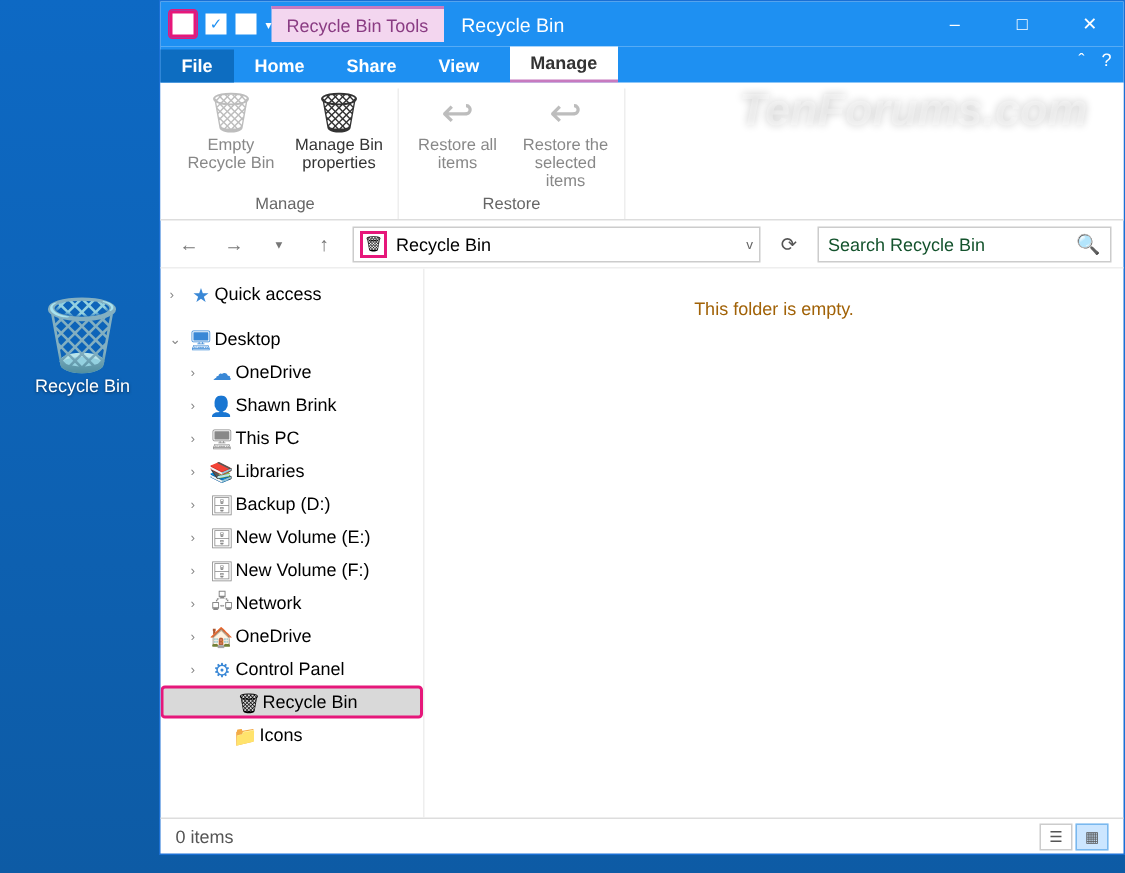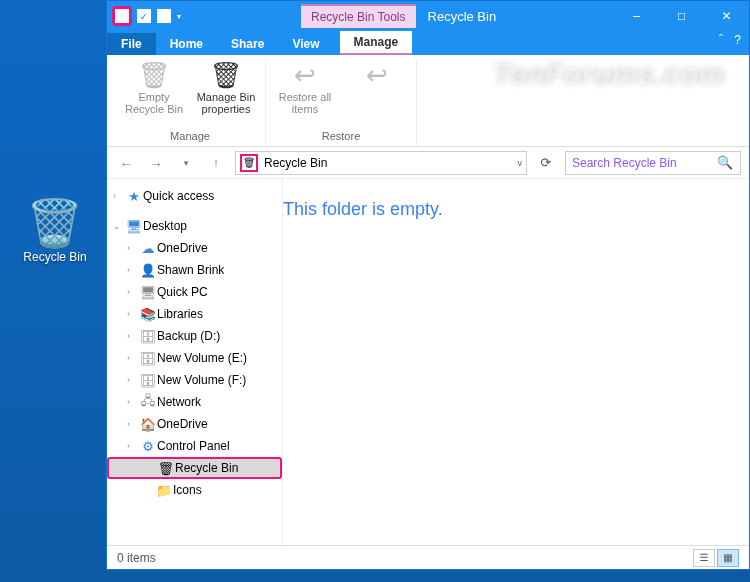--- a/index.html
+++ b/index.html
@@ -13,21 +13,21 @@
 
 
 .titlebar { height: 30px; background: #1e90f2; display: flex; align-items: center; color: #fff; font-size: 12px; }
 .qat { display: flex; align-items: center; gap: 6px; padding-left: 6px; }
 .qat-icon { width: 18px; height: 18px; display: flex; align-items: center; justify-content: center; background: #fff; border-radius: 2px; font-size: 11px; }
 .qat-icon.bin { border: 2px solid #e6177a; outline: 1px solid #e6177a; }
 .qat-chk { width: 14px; height: 14px; background: #fff; font-size: 10px; color: #1e90f2; display: flex; align-items: center; justify-content: center; }
 .qat-sep { width: 14px; height: 14px; background: #fff; }
 .qat-drop { font-size: 8px; color: #fff; }
 
-.context-title { margin-left: 120px; background: #f3d6ef; color: #8a3c83; padding: 4px 10px; border-top: 2px solid #c77abf; font-size: 12px; }
+.context-title { background: #f3d6ef; color: #8a3c83; padding: 4px 10px; border-top: 2px solid #c77abf; font-size: 12px; }
 .win-title { margin-left: 12px; font-size: 13px; }
 .spacer { flex: 1; }
 .win-controls { display: flex; }
 .win-btn { width: 45px; height: 30px; display: flex; align-items: center; justify-content: center; font-size: 12px; font-family: sans-serif; }
 
 
 .tabs { height: 24px; background: #1e90f2; display: flex; align-items: flex-end; font-size: 12px; position: relative; }
 .tab { padding: 4px 14px; color: #fff; cursor: pointer; font-weight: bold; }
 .tab.file { background: #0d6dc1; color: #fff; margin-left: 0; }
 .tab.active-ctx { background: #fff; color: #333; border-bottom: 2px solid #c77abf; }
@@ -49,35 +49,35 @@
 .watermark { position: absolute; right: 24px; top: 56px; color: rgba(255,255,255,.3); font-size: 30px; font-weight: 600; font-style: italic; text-shadow: 0 0 6px rgba(0,0,0,.2); pointer-events: none; z-index: 5; }
 
 
 .addrbar { height: 32px; display: flex; align-items: center; padding: 0 8px; gap: 8px; border-bottom: 1px solid #eee; }
 .nav-btn { width: 22px; height: 22px; display: flex; align-items: center; justify-content: center; color: #777; font-size: 13px; cursor: pointer; }
 .addr-box { flex: 1; height: 24px; border: 1px solid #ccc; display: flex; align-items: center; padding: 0 4px; font-size: 12px; gap: 6px; }
 .addr-box .loc-icon { width: 18px; height: 18px; border: 2px solid #e6177a; display: flex; align-items: center; justify-content: center; font-size: 10px; background: #fff; }
 .addr-box .loc-text { flex: 1; }
 .addr-box .drop { font-size: 9px; color: #666; }
 .refresh { width: 22px; font-size: 13px; color: #555; text-align: center; }
-.search-box { width: 176px; height: 24px; border: 1px solid #ccc; display: flex; align-items: center; padding: 0 6px; font-size: 12px; color: #8b5cf6; }
+.search-box { width: 196px; height: 24px; border: 1px solid #ccc; display: flex; align-items: center; padding: 0 6px; font-size: 12px; color: #14532d; }
 .search-box .mag { margin-left: auto; font-size: 13px; }
 
 
 .body { flex: 1; display: flex; overflow: hidden; }
 .tree { width: 176px; border-right: 1px solid #eee; overflow-y: auto; padding: 6px 0; font-size: 12px; }
 .tree-node { display: flex; align-items: center; height: 22px; padding-left: 6px; cursor: pointer; white-space: nowrap; }
 .tree-node.depth1 { padding-left: 20px; }
 .tree-node.depth2 { padding-left: 36px; }
 .tree-node .exp { width: 12px; font-size: 9px; color: #888; }
 .tree-node .ticon { width: 18px; text-align: center; font-size: 13px; }
 .tree-node.selected { background: #d9d9d9; }
 .tree-node.highlighted { border: 2px solid #e6177a; border-radius: 3px; }
 
-.content { flex: 1; display: flex; align-items: flex-start; padding-top: 20px; font-size: 18px; color: #3b82f6; }
+.content { flex: 1; display: flex; align-items: flex-start; justify-content: center; padding-top: 20px; font-size: 12px; color: #a16207; }
 
 
 .status { height: 24px; border-top: 1px solid #ddd; display: flex; align-items: center; padding: 0 10px; font-size: 12px; color: #555; }
 .status .views { margin-left: auto; display: flex; gap: 2px; }
 .status .view-btn { width: 22px; height: 18px; border: 1px solid #ccc; display: flex; align-items: center; justify-content: center; font-size: 10px; }
 .status .view-btn.active { background: #cce6ff; border-color: #7ab8ee; }
 
 
 .ic-blue { color: #3a88d6; }
 .ic-yellow { color: #f0b429; }
@@ -138,20 +138,21 @@
       <div class="group-label">Manage</div>
     </div>
     <div class="ribbon-group">
       <div class="ribbon-items">
         <div class="ribbon-item">
           <div class="ico">↩</div>
           <div>Restore all items</div>
         </div>
         <div class="ribbon-item">
           <div class="ico">↩</div>
+          <div>Restore the selected items</div>
         </div>
       </div>
       <div class="group-label">Restore</div>
     </div>
   </div>
 
   <div class="addrbar">
     <div class="nav-btn">←</div>
     <div class="nav-btn">→</div>
     <div class="nav-btn" style="font-size:9px">▾</div>
@@ -188,21 +189,21 @@
             <span>OneDrive</span>
           </div>
           <div class="tree-node depth1">
             <span class="exp">›</span>
             <span class="ticon ic-gray">👤</span>
             <span>Shawn Brink</span>
           </div>
           <div class="tree-node depth1">
             <span class="exp">›</span>
             <span class="ticon ic-gray">🖥</span>
-            <span>Quick PC</span>
+            <span>This PC</span>
           </div>
           <div class="tree-node depth1">
             <span class="exp">›</span>
             <span class="ticon ic-yellow">📚</span>
             <span>Libraries</span>
           </div>
           <div class="tree-node depth1">
             <span class="exp">›</span>
             <span class="ticon ic-gray">🗄</span>
             <span>Backup (D:)</span>

